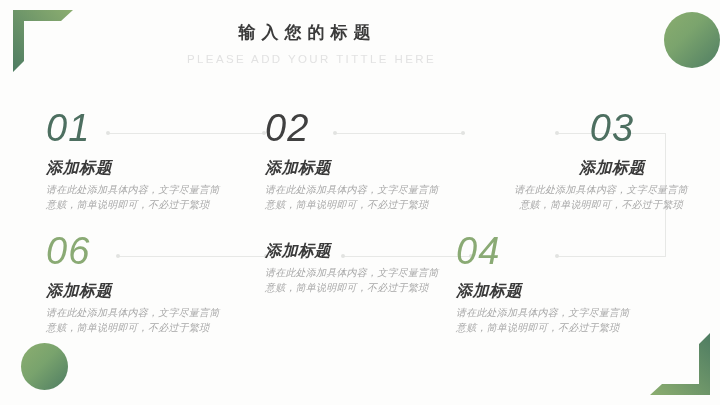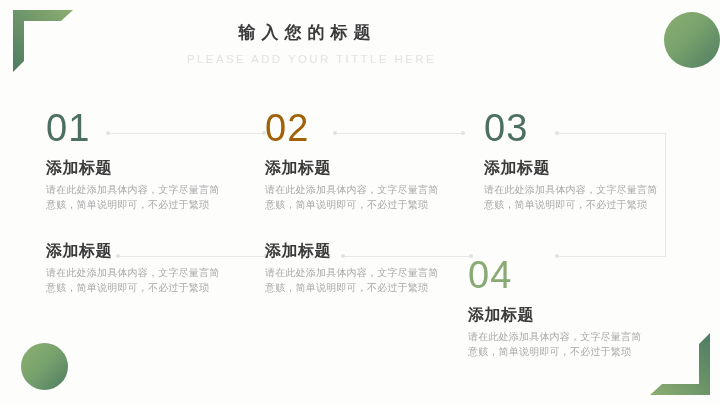--- a/index.html
+++ b/index.html
@@ -78,20 +78,21 @@
     letter-spacing: 2.4px;
     line-height: 18px;
     margin: 6px 0 0 0;
     padding-left: 14px;
   }
 
   
   .item {
     position: absolute;
     width: 200px;
+    font-style: italic;
   }
   .num {
     font-size: 38px;
     line-height: 40px;
     font-weight: normal;
     letter-spacing: 1px;
     margin: 0;
     font-family: "Liberation Sans", sans-serif;
   }
   .item-title {
@@ -189,40 +190,41 @@
   <div class="hline" style="left:557px; top:256px; width:109px;"></div>
   <div class="dot" style="left:555px; top:254px;"></div>
 
   <div class="item" style="left:46px; top:108px;">
     <p class="num" style="color:#4d6f60;">01</p>
     <p class="item-title">添加标题</p>
     <p class="item-body">请在此处添加具体内容，文字尽量言简意赅，简单说明即可，不必过于繁琐</p>
   </div>
 
   <div class="item" style="left:265px; top:108px;">
-    <p class="num" style="color:#a16207;">02</p>
-    <p class="item-title">添加标题</p>
-    <p class="item-body">请在此处添加具体内容，文字尽量言简意赅，简单说明即可，不必过于繁琐</p>
-  </div>
-
-  <div class="item" style="left:484px; top:108px;">
+    <p class="num" style="color:#404040;">02</p>
+    <p class="item-title">添加标题</p>
+    <p class="item-body">请在此处添加具体内容，文字尽量言简意赅，简单说明即可，不必过于繁琐</p>
+  </div>
+
+  <div class="item" style="left:512px; top:108px;text-align:center;">
     <p class="num" style="color:#4d6f60;">03</p>
     <p class="item-title">添加标题</p>
     <p class="item-body">请在此处添加具体内容，文字尽量言简意赅，简单说明即可，不必过于繁琐</p>
   </div>
 
   <div class="item" style="left:46px; top:231px;">
+    <p class="num" style="color:#8aaa74;">06</p>
     <p class="item-title">添加标题</p>
     <p class="item-body">请在此处添加具体内容，文字尽量言简意赅，简单说明即可，不必过于繁琐</p>
   </div>
 
   <div class="item" style="left:265px; top:231px;">
     <p class="item-title">添加标题</p>
     <p class="item-body">请在此处添加具体内容，文字尽量言简意赅，简单说明即可，不必过于繁琐</p>
   </div>
 
-  <div class="item" style="left:468px; top:231px;margin-top:24px;">
+  <div class="item" style="left:456px; top:231px;">
     <p class="num" style="color:#8aaa74;">04</p>
     <p class="item-title">添加标题</p>
     <p class="item-body">请在此处添加具体内容，文字尽量言简意赅，简单说明即可，不必过于繁琐</p>
   </div>
 
 </div>
 
 </body></html>

